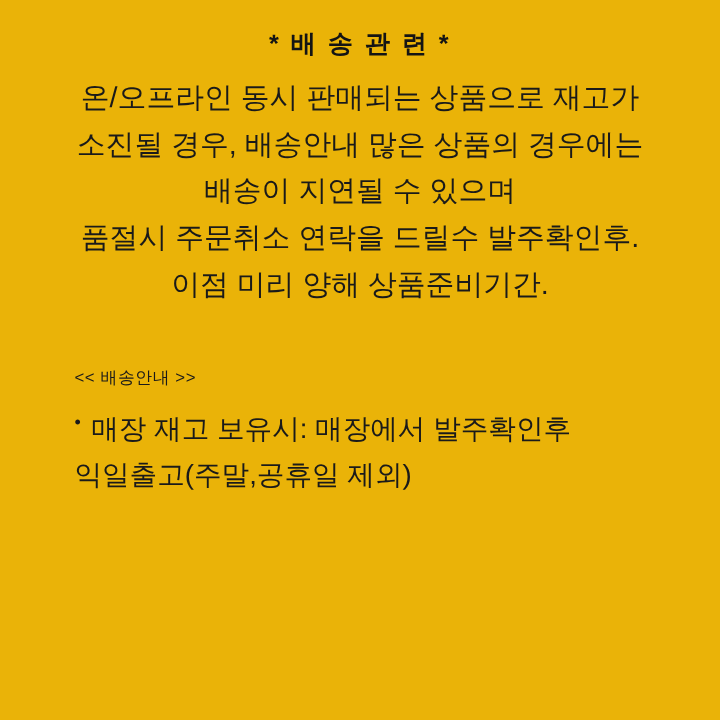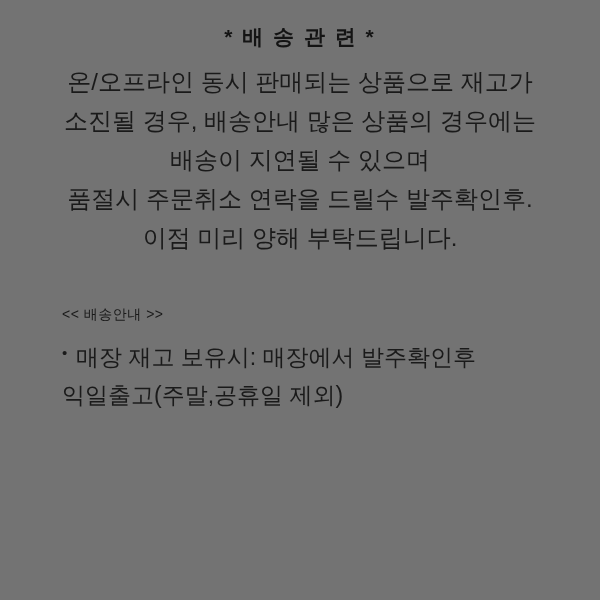--- a/index.html
+++ b/index.html
@@ -12,21 +12,21 @@
     background: #ffffff;
     font-family: "Liberation Sans", "DejaVu Sans", sans-serif;
     color: #1a1a1a;
     overflow: hidden;
   }
   .page {
     width: 600px;
     height: 600px;
     box-sizing: border-box;
     position: relative;
-    background: #737373;
+    background: #eab308;
   }
   .notice-block {
     padding: 22px 18px 0 18px;
     text-align: center;
   }
   .notice-title {
     font-size: 21px;
     font-weight: bold;
     letter-spacing: 2px;
     color: #141414;
@@ -87,21 +87,21 @@
 
 <div class="page">
 
   <div class="notice-block">
     <h1 class="notice-title">* 배 송 관 련 *</h1>
     <div class="notice-body">
       <span class="ln">온/오프라인 동시 판매되는 상품으로 재고가</span>
       <span class="ln">소진될 경우, 배송안내 많은 상품의 경우에는</span>
       <span class="ln">배송이 지연될 수 있으며</span>
       <span class="ln">품절시 주문취소 연락을 드릴수 발주확인후.</span>
-      <span class="ln">이점 미리 양해 부탁드립니다.</span>
+      <span class="ln">이점 미리 양해 상품준비기간.</span>
     </div>
   </div>
 
   <div class="shipping-block">
     <div class="shipping-heading">&lt;&lt; 배송안내 &gt;&gt;</div>
     <ul class="shipping-list">
       <li class="bulleted">매장 재고 보유시: 매장에서 발주확인후</li>
       <li class="plain">익일출고(주말,공휴일 제외)</li>
     </ul>
   </div>

